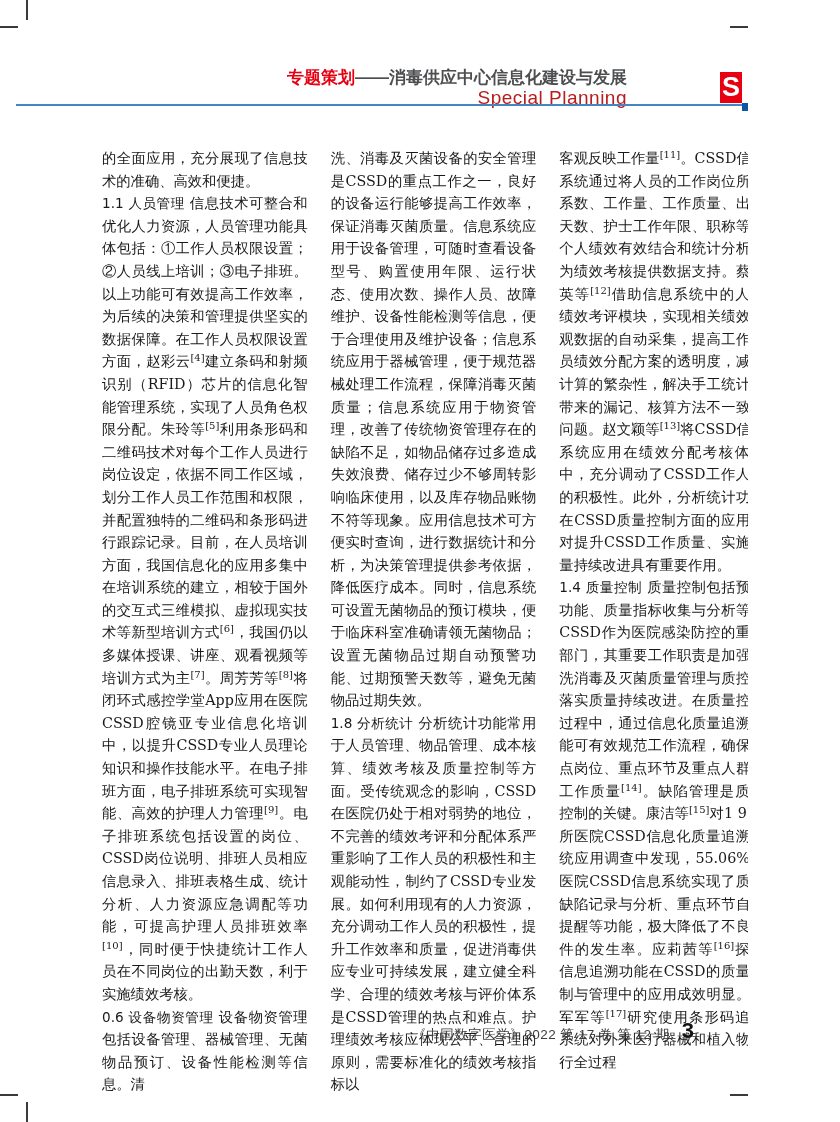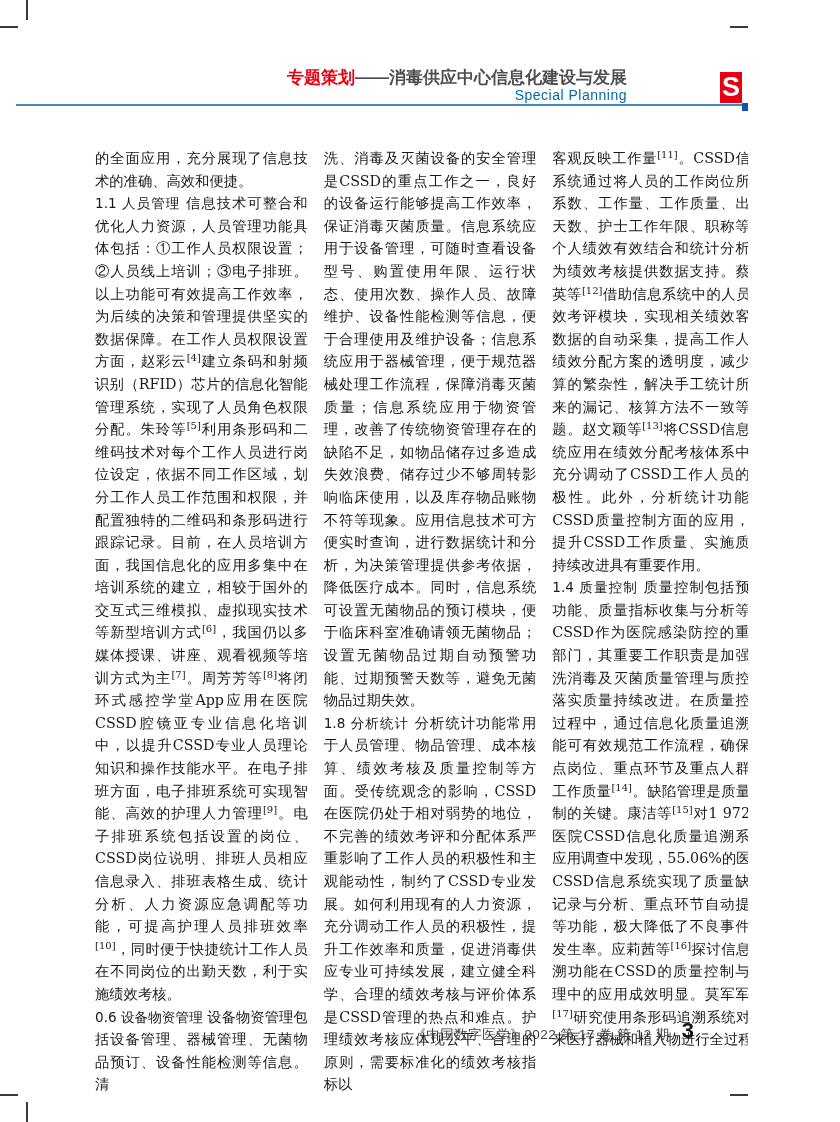--- a/index.html
+++ b/index.html
@@ -28,40 +28,40 @@
     position:absolute;top:68px;right:121px;
     font-family:"Liberation Sans",sans-serif;
     font-size:17px;line-height:19px;
     white-space:nowrap;
   }
   .hdr-topic{color:#e60012;font-weight:bold;}
   .hdr-title{color:#4d4e50;font-weight:600;}
   .hdr-line2{
     position:absolute;top:87px;right:121px;
     font-family:"Liberation Sans",sans-serif;
-    font-size:14px;color:#0369a1;letter-spacing:0.5px;
+    font-size:19px;color:#b91c1c;letter-spacing:0.5px;
     white-space:nowrap;
   }
   .s-logo{
     position:absolute;left:720px;top:72px;
     width:22px;height:31px;
     background:#e60012;color:#ffffff;
     font-family:"Liberation Sans",sans-serif;
     font-weight:bold;font-size:27px;
     display:flex;align-items:center;justify-content:center;
   }
   .rule-thin{position:absolute;left:16px;top:104px;width:726px;height:2px;background:#4486c0;}
   .rule-thick{position:absolute;left:742px;top:103px;width:84px;height:8px;background:#0d57a0;}
 
   
   .columns{
     position:absolute;left:95px;top:147px;width:670px;
     display:flex;gap:16px;
   }
-  .col{flex:1;min-width:0;}
+  .col{flex:1;min-width:0;margin-left:7px;}
   .para{
     font-size:14.3px;line-height:22.6px;color:#191919;
     text-align:justify;text-justify:inter-character;
     margin:0;
   }
   .run-normal{font-weight:normal;}
   .run-bold{font-weight:normal;font-family:"DejaVu Sans","Liberation Sans",sans-serif;font-size:13.6px;}
   .run-sup{font-size:10px;position:relative;top:-5px;line-height:0;}
 
   

